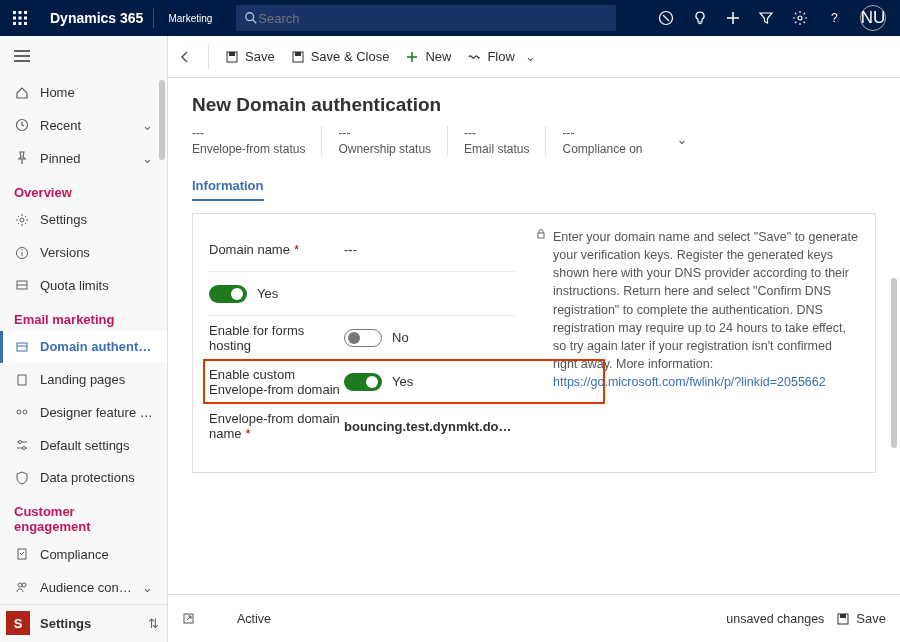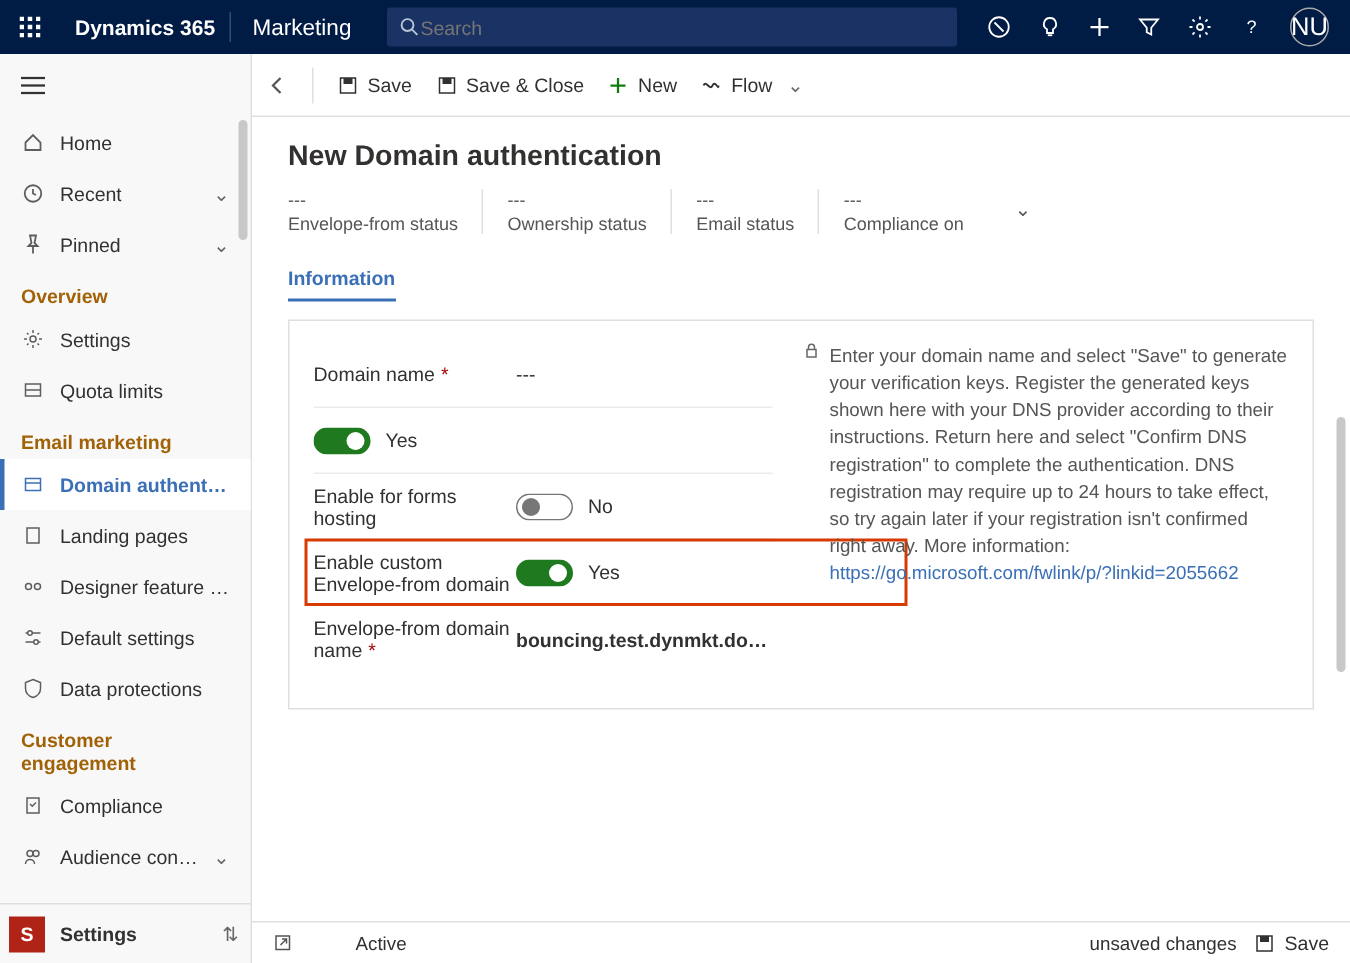--- a/index.html
+++ b/index.html
@@ -1,32 +1,32 @@
 <!DOCTYPE html>
 <html><head>
 <meta charset="utf-8">
 <style>
   * { box-sizing: border-box; margin: 0; padding: 0; }
   body { font-family: "Segoe UI", Arial, sans-serif; font-size: 13px; color: #323130; background: #fff; width: 900px; height: 642px; overflow: hidden; }
   .topbar { height: 36px; background: #001b44; display: flex; align-items: center; color: #fff; }
   .waffle { width: 40px; display: flex; align-items: center; justify-content: center; cursor: pointer; }
   .brand { font-weight: 600; font-size: 14px; padding: 0 10px; }
   .divider { width: 1px; height: 20px; background: #3a4a6b; }
-  .module { padding: 0 14px; font-size: 15px; }
+  .module { padding: 0 14px; font-size: 10px; }
   .searchbox { flex: 1; max-width: 380px; height: 26px; background: #1a3264; border-radius: 2px; display: flex; align-items: center; padding: 0 8px; margin-left: 10px; }
   .searchbox input { background: transparent; border: none; outline: none; color: #ccc; flex: 1; font-size: 13px; }
   .topbar-icons { margin-left: auto; display: flex; align-items: center; gap: 18px; padding: 0 14px; }
   .avatar { width: 26px; height: 26px; border: 1px solid #aaa; border-radius: 50%; display: flex; align-items: center; justify-content: center; font-size: 17px; }
   .main { display: flex; height: calc(100% - 36px); }
   .sidebar { width: 168px; border-right: 1px solid #e1dfdd; display: flex; flex-direction: column; background: #f8f8f8; position: relative; }
   .hamburger { height: 42px; display: flex; align-items: center; padding: 0 14px; }
   .nav-item { height: 34px; display: flex; align-items: center; padding: 0 14px; gap: 10px; font-size: 13px; cursor: pointer; }
   .nav-item.selected { background: #fff; border-left: 3px solid #3b6fb6; padding-left: 11px; font-weight: 600; color: #3b6fb6; }
   .nav-item .chev { margin-left: auto; color: #666; }
-  .nav-section { padding: 10px 14px 4px; font-weight: 600; font-size: 13px; color: #a16207; }
+  .nav-section { padding: 10px 14px 4px; font-weight: 600; font-size: 13px; color: #be185d; }
   .nav-icon { width: 16px; height: 16px; display: inline-flex; align-items: center; justify-content: center; color: #605e5c; flex-shrink: 0; }
   .nav-label { white-space: nowrap; overflow: hidden; text-overflow: ellipsis; }
   .sidebar-footer { margin-top: auto; border-top: 1px solid #e1dfdd; display: flex; align-items: center; height: 40px; }
   .sidebar-footer .badge { width: 24px; height: 24px; background: #b02418; color: #fff; display: flex; align-items: center; justify-content: center; margin-left: 6px; font-weight: 600; }
   .sidebar-footer .lbl { padding-left: 10px; font-weight: 600; flex: 1; }
   .sidebar-footer .upd { padding-right: 8px; color: #666; }
   .sidescroll { position: absolute; right: 2px; top: 44px; width: 6px; height: 80px; background: #c8c8c8; border-radius: 3px; }
   .content { flex: 1; display: flex; flex-direction: column; position: relative; }
   .cmdbar { height: 42px; border-bottom: 1px solid #e1dfdd; display: flex; align-items: center; padding: 0 10px; gap: 16px; }
   .cmdbtn { display: flex; align-items: center; gap: 6px; font-size: 13px; cursor: pointer; color: #323130; }
@@ -51,21 +51,21 @@
   .req { color: #a80000; margin-left: 4px; }
   .form-val { flex: 1; display: flex; align-items: center; gap: 10px; font-size: 13px; overflow: hidden; text-overflow: ellipsis; white-space: nowrap; }
   .toggle { width: 38px; height: 18px; border-radius: 10px; position: relative; cursor: pointer; }
   .toggle.on { background: #1f7a1f; }
   .toggle.off { background: #fff; border: 1px solid #777; }
   .toggle .knob { width: 12px; height: 12px; border-radius: 50%; position: absolute; top: 3px; }
   .toggle.on .knob { background: #fff; right: 4px; }
   .toggle.off .knob { background: #777; left: 3px; top: 2px; }
   .toglabel { font-size: 13px; }
   .highlight-box { border: 2px solid #d83b01; position: absolute; pointer-events: none; }
-  .footer-bar { position: absolute; bottom: 0; left: 0; right: 0; height: 28px; border-top: 1px solid #e1dfdd; display: flex; align-items: center; padding: 0 14px; font-size: 12.5px; gap: 12px; background: #fff; }
+  .footer-bar { position: absolute; bottom: 0; left: 0; right: 0; height: 48px; border-top: 1px solid #e1dfdd; display: flex; align-items: center; padding: 0 14px; font-size: 12.5px; gap: 12px; background: #fff; }
   .footer-bar .status { margin-left: 30px; }
   .footer-bar .spacer { flex: 1; }
   .content-scroll { position: absolute; right: 3px; top: 200px; width: 6px; height: 170px; background: #c8c8c8; border-radius: 3px; }
   a.helplink { color: #3b6fb6; text-decoration: none; }
   svg { display: block; }
 </style>
 </head>
 <body>
 
 <div class="topbar">
@@ -178,20 +178,30 @@
           <svg width="14" height="14" viewBox="0 0 14 14">
             <circle cx="7" cy="7" r="2" stroke="#605e5c" fill="none"></circle>
             <path d="M7 1v2M7 11v2M1 7h2M11 7h2M3 3l1 1M10 10l1 1M11 3l-1 1M4 10l-1 1" stroke="#605e5c"></path>
           </svg>
         </span>
         <span class="nav-label">Settings</span>
       </div>
     <div class="nav-item">
         <span class="nav-icon">
           <svg width="14" height="14" viewBox="0 0 14 14">
+            <circle cx="7" cy="7" r="5.5" stroke="#605e5c" fill="none"></circle>
+            <line x1="7" y1="6" x2="7" y2="10" stroke="#605e5c"></line>
+            <circle cx="7" cy="4" r="0.7" fill="#605e5c"></circle>
+          </svg>
+        </span>
+        <span class="nav-label">Versions</span>
+      </div>
+    <div class="nav-item">
+        <span class="nav-icon">
+          <svg width="14" height="14" viewBox="0 0 14 14">
             <rect x="2" y="3" width="10" height="8" stroke="#605e5c" fill="none"></rect>
             <line x1="2" y1="7" x2="12" y2="7" stroke="#605e5c"></line>
           </svg>
         </span>
         <span class="nav-label">Quota limits</span>
       </div>
 
     <div class="nav-section">Email marketing</div>
     <div class="nav-item selected">
         <span class="nav-icon">

